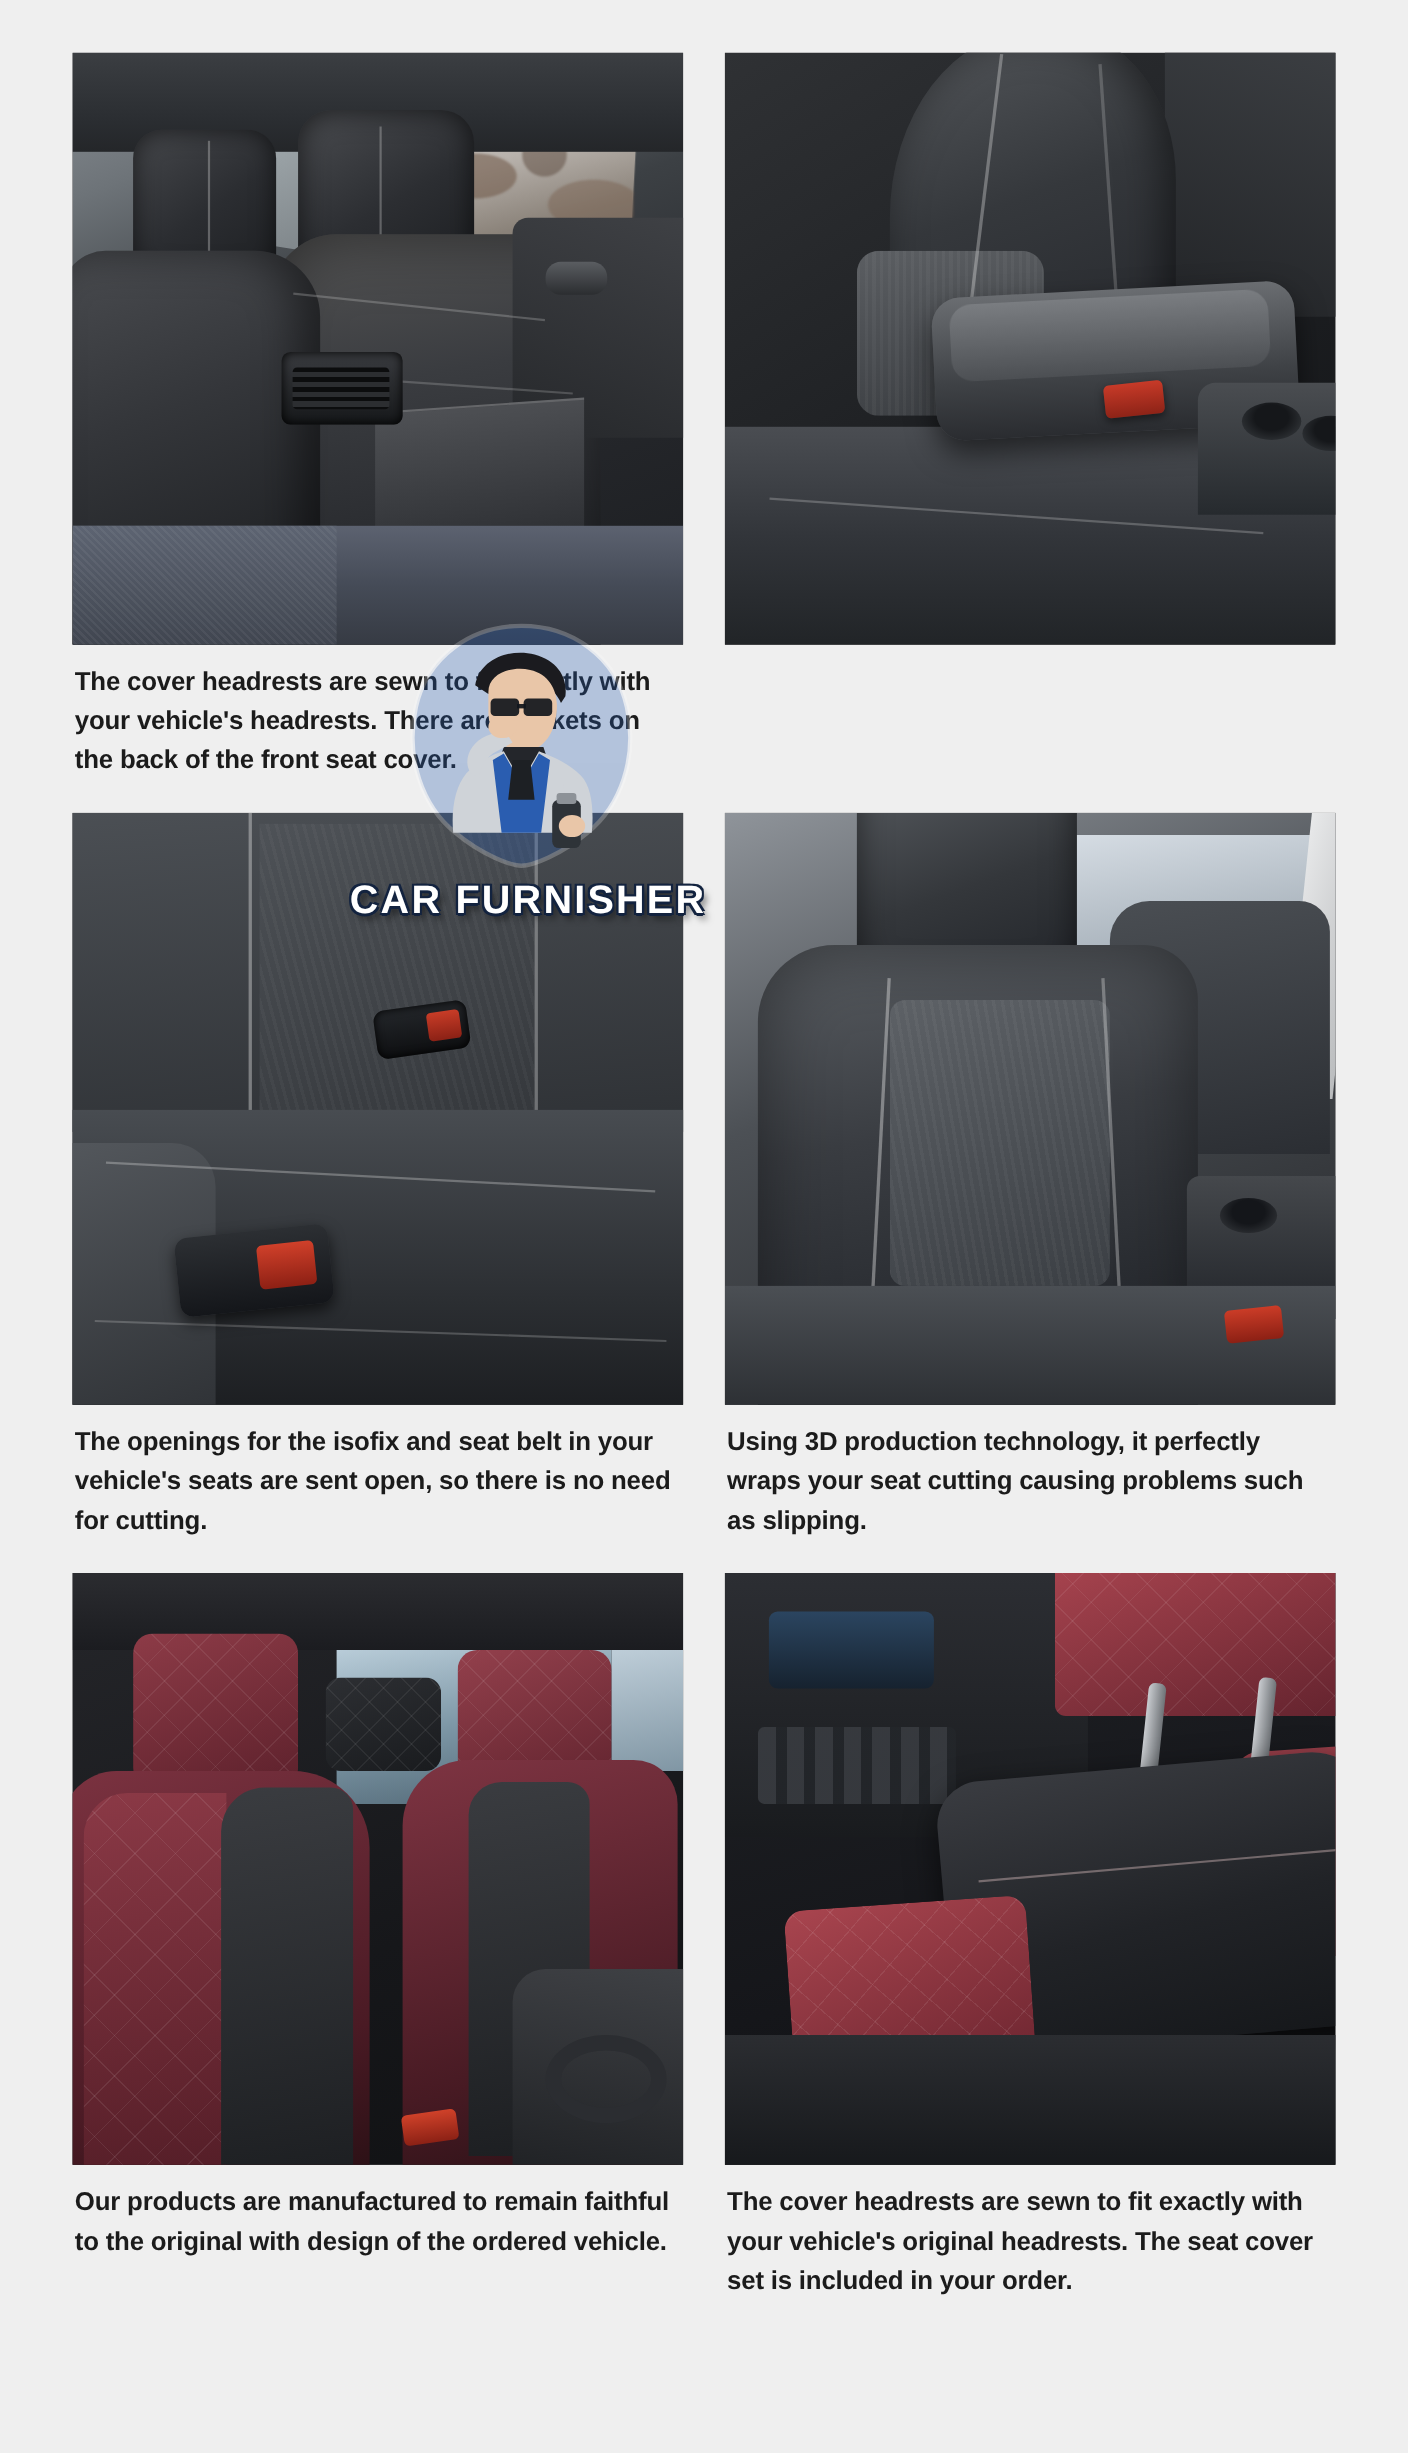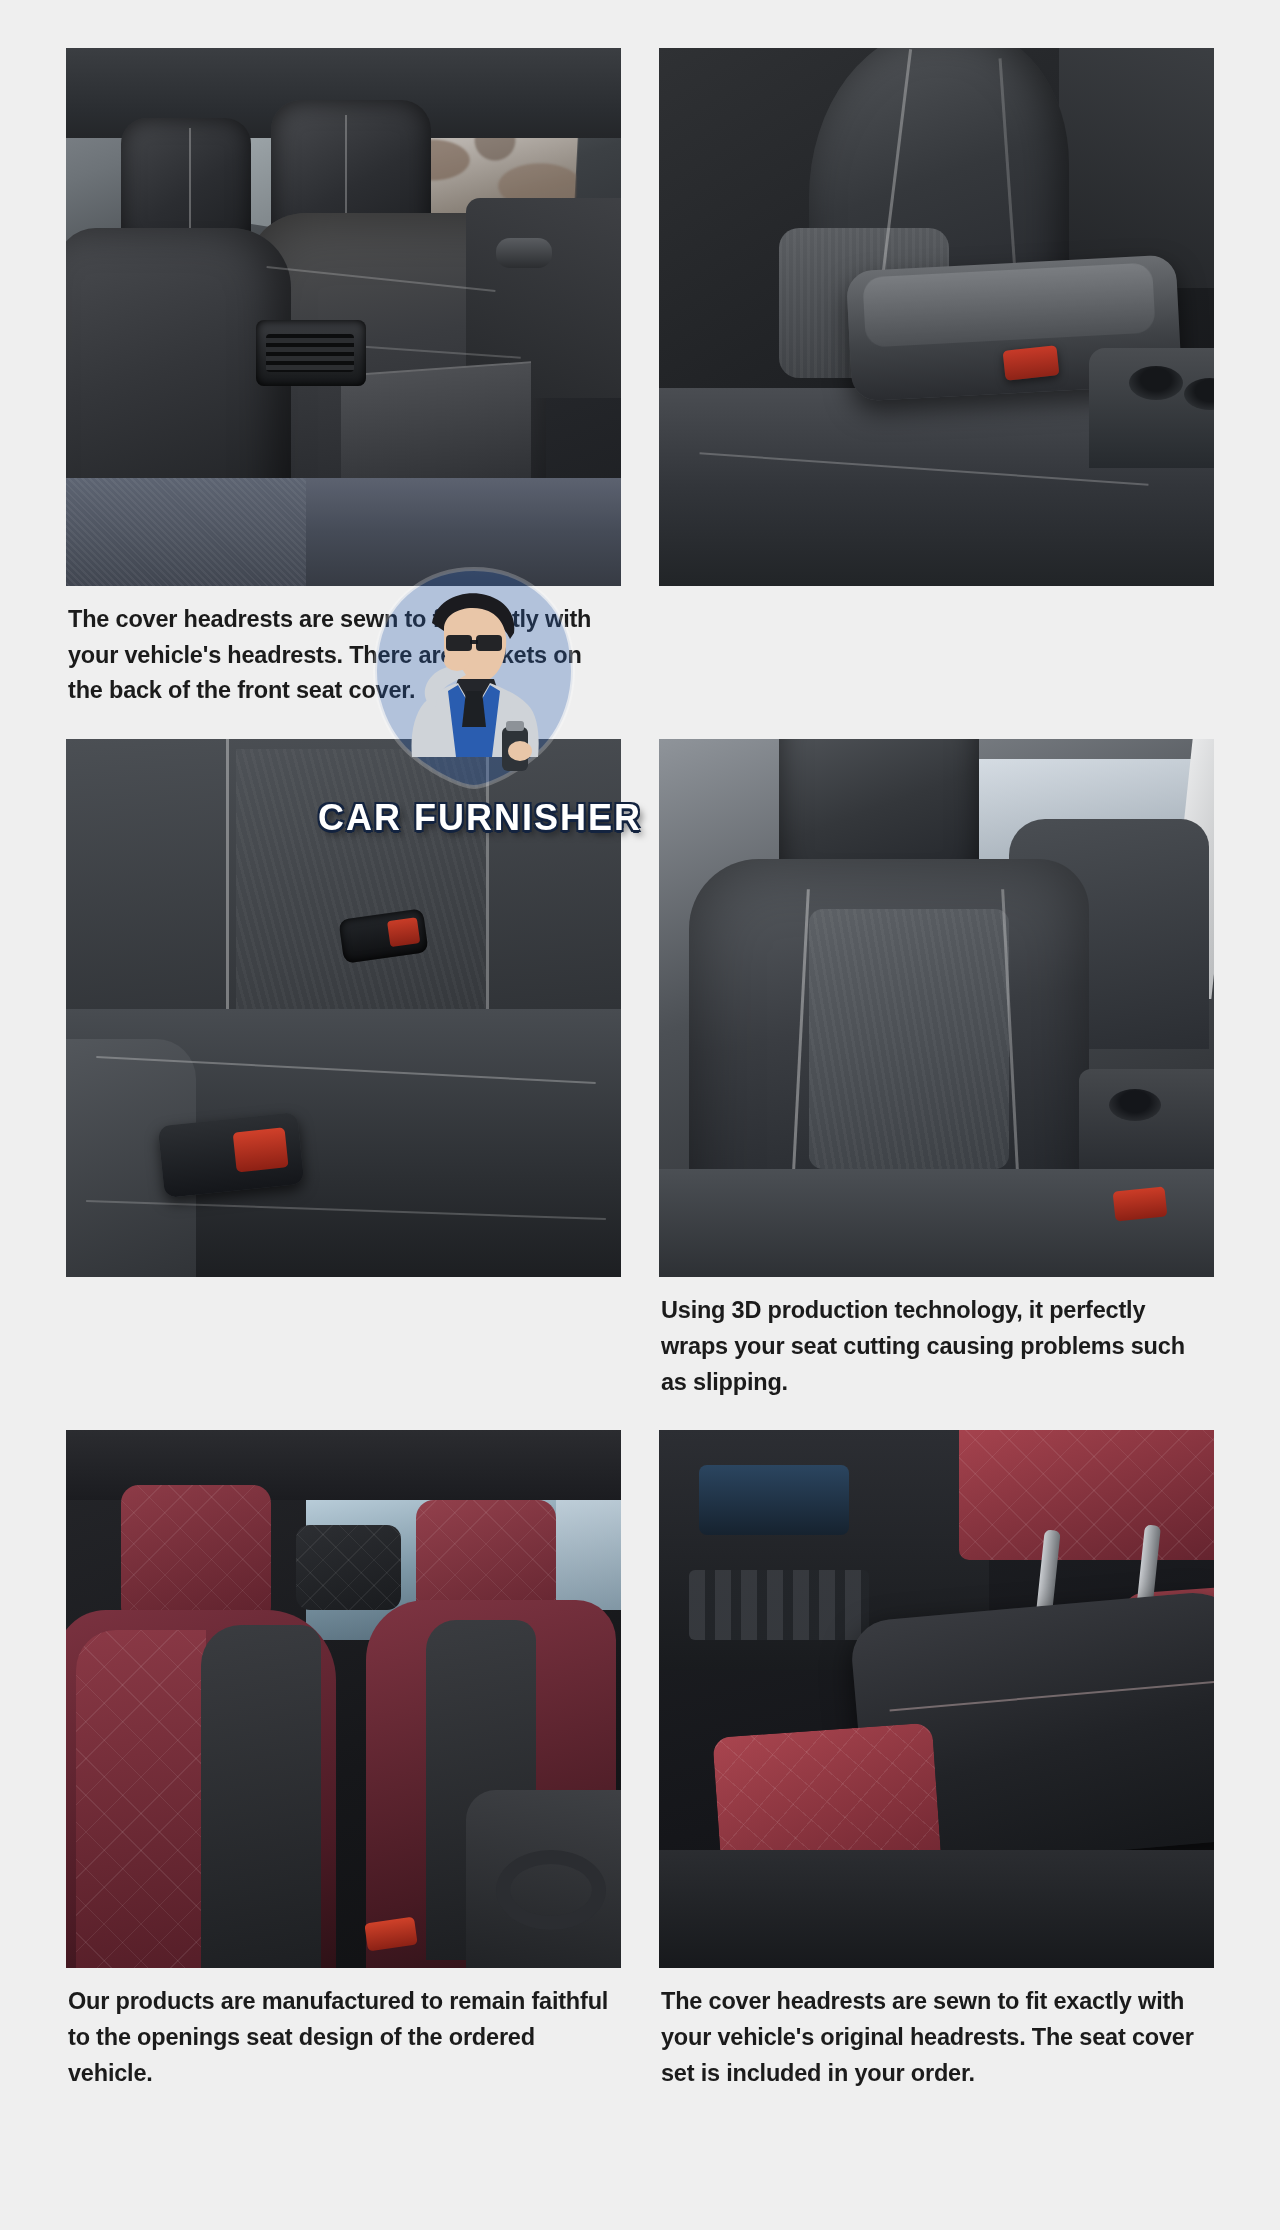--- a/index.html
+++ b/index.html
@@ -592,20 +592,21 @@
           <div class="sh seam-v1"></div>
           <div class="sh seam-v2"></div>
           <div class="sh belt-slot1"></div>
           <div class="sh cushion"></div>
           <div class="sh pad-left"></div>
           <div class="sh stitch1"></div>
           <div class="sh stitch2"></div>
           <div class="sh buckle-big"></div>
         </div>
       </div>
+      <div class="caption">The openings for the isofix and seat belt in your vehicle's seats are sent open, so there is no need for cutting.</div>
     </div>
 
     <div class="cell">
       <div class="photo p4">
         <div class="scene">
           <div class="sh bg"></div>
           <div class="sh window"></div>
           <div class="sh pillar"></div>
           <div class="sh rear-seat"></div>
           <div class="sh headrest"></div>
@@ -635,21 +636,21 @@
           <div class="sh seatB"></div>
           <div class="sh seatB-center"></div>
           <div class="sh dash"></div>
           <div class="sh wheel"></div>
           <div class="sh seatA"></div>
           <div class="sh seatA-quilt"></div>
           <div class="sh seatA-center"></div>
           <div class="sh buckle"></div>
         </div>
       </div>
-      <div class="caption">Our products are manufactured to remain faithful to the openings seat design of the ordered vehicle.</div>
+      <div class="caption">Our products are manufactured to remain faithful to the original with design of the ordered vehicle.</div>
     </div>
 
     <div class="cell">
       <div class="photo p6">
         <div class="scene">
           <div class="sh bg"></div>
           <div class="sh dash"></div>
           <div class="sh screen"></div>
           <div class="sh btns"></div>
           <div class="sh maroon-top"></div>

